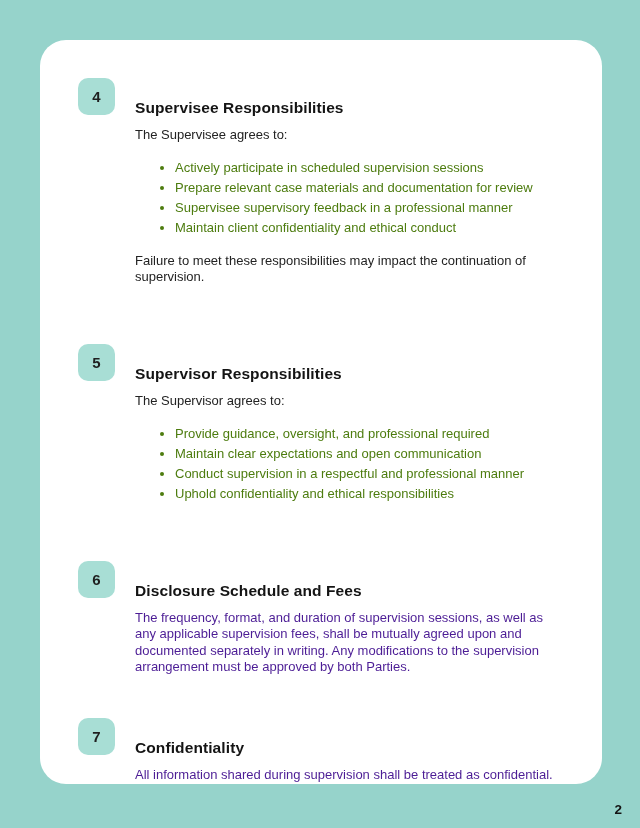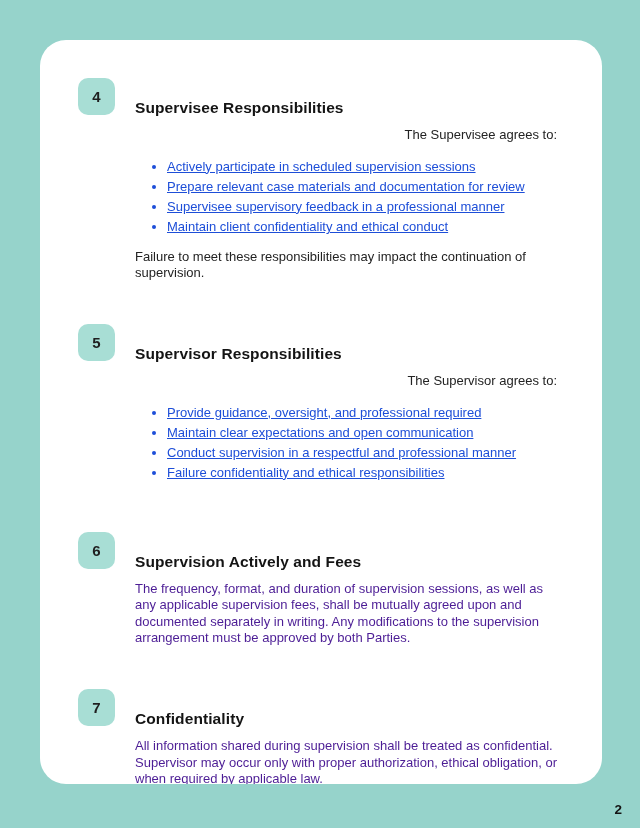--- a/index.html
+++ b/index.html
@@ -61,40 +61,38 @@
     font-size: 15.5px;
     font-weight: 700;
     color: #141414;
     letter-spacing: 0.1px;
   }
   .section-intro {
     margin: 0 0 15px 0;
     font-size: 13px;
     line-height: 1.28;
     color: #232323;
-    text-align: right;
   }
   .section-bullets {
-    margin: 8px;
+    margin: 16px;
     padding: 0 0 0 24px;
     font-size: 13px;
     line-height: 1.28;
-    color: #1d4ed8;
-    text-decoration: underline;
+    color: #4d7c0f;
   }
   .section-bullets li { margin-bottom: 3.5px; }
   .section-para {
     margin: 0;
     font-size: 13px;
     line-height: 1.28;
     color: #4c1d95;
     max-width: 425px;
   }
   .section-footer {
-    margin: 13px 0 0 0;
+    margin: 13px 0 16px 0;
     font-size: 13px;
     line-height: 1.28;
     color: #232323;
     max-width: 425px;
   }
   .page-number {
     position: absolute;
     right: 18px;
     bottom: 11px;
     font-size: 13.5px;
@@ -126,30 +124,30 @@
 
   <section class="section">
     <div class="badge">5</div>
     <div class="section-body">
       <h2 class="section-title">Supervisor Responsibilities</h2>
       <p class="section-intro">The Supervisor agrees to:</p>
       <ul class="section-bullets">
               <li>Provide guidance, oversight, and professional required</li>
               <li>Maintain clear expectations and open communication</li>
               <li>Conduct supervision in a respectful and professional manner</li>
-              <li>Failure confidentiality and ethical responsibilities</li>
+              <li>Uphold confidentiality and ethical responsibilities</li>
             </ul>
 
     </div>
   </section>
 
   <section class="section">
     <div class="badge">6</div>
     <div class="section-body">
-      <h2 class="section-title">Supervision Actively and Fees</h2>
+      <h2 class="section-title">Disclosure Schedule and Fees</h2>
 
       <p class="section-para">The frequency, format, and duration of supervision sessions, as well as any applicable supervision fees, shall be mutually agreed upon and documented separately in writing. Any modifications to the supervision arrangement must be approved by both Parties.</p>
 
     </div>
   </section>
 
   <section class="section">
     <div class="badge">7</div>
     <div class="section-body">
       <h2 class="section-title">Confidentiality</h2>

